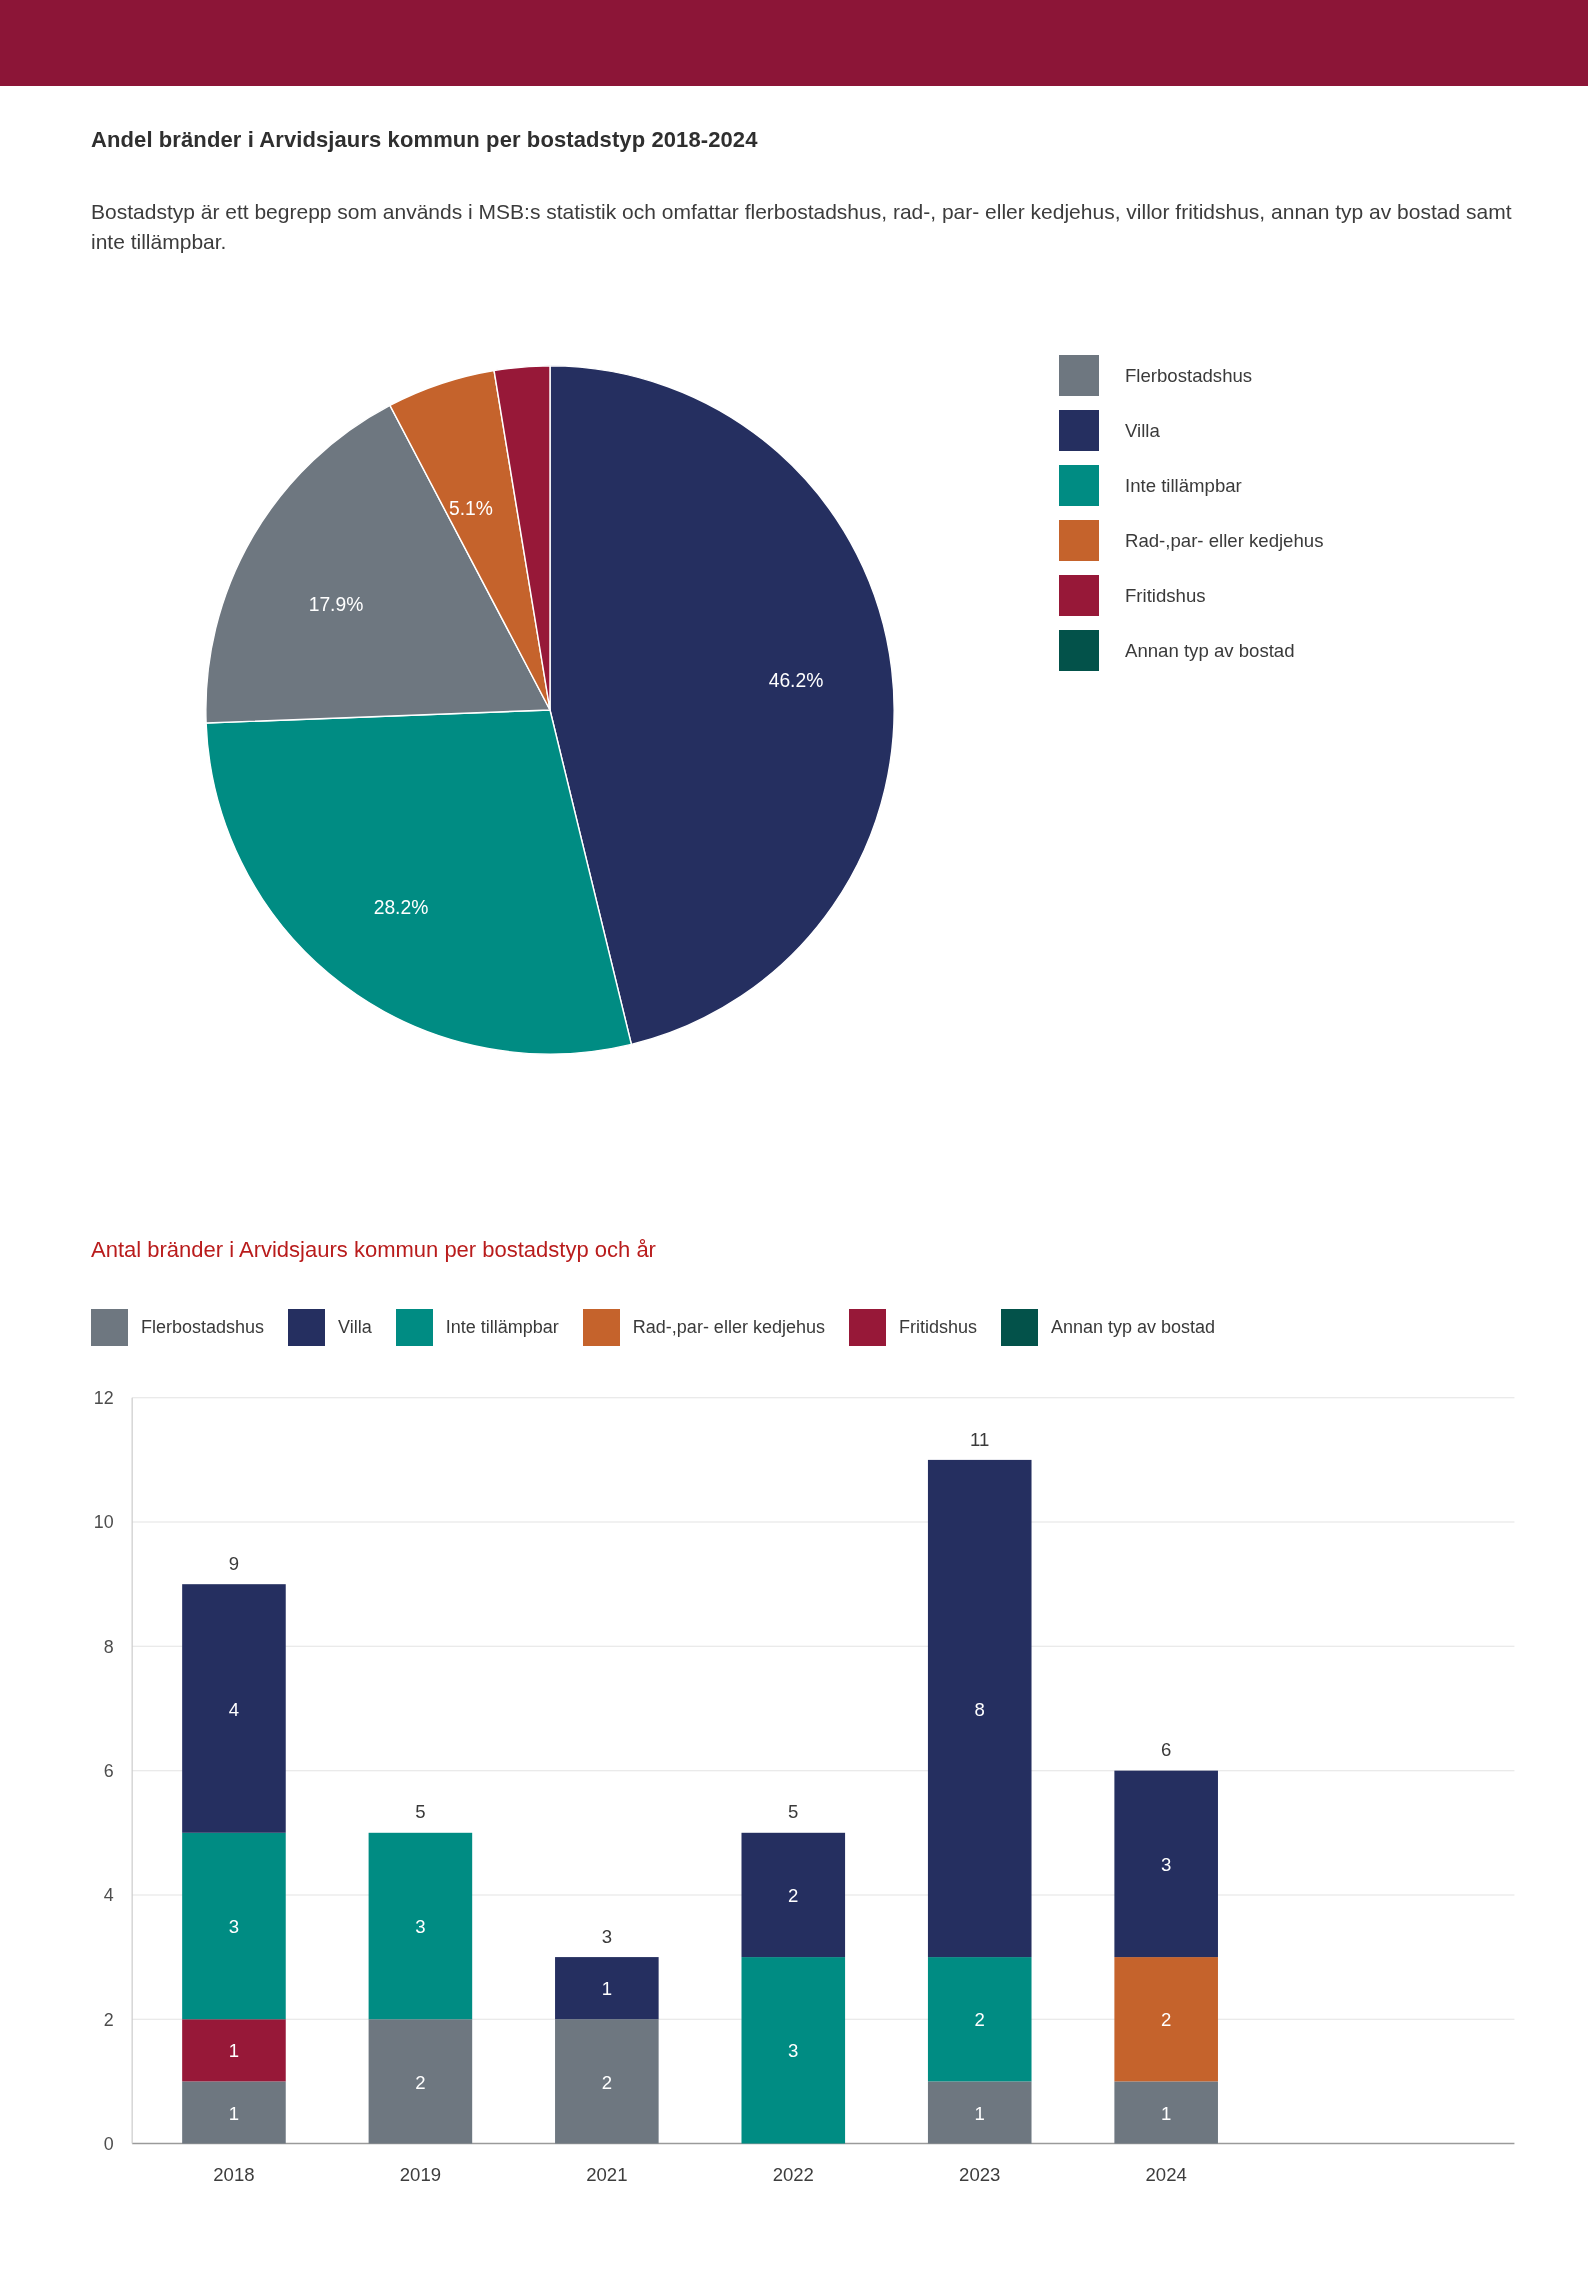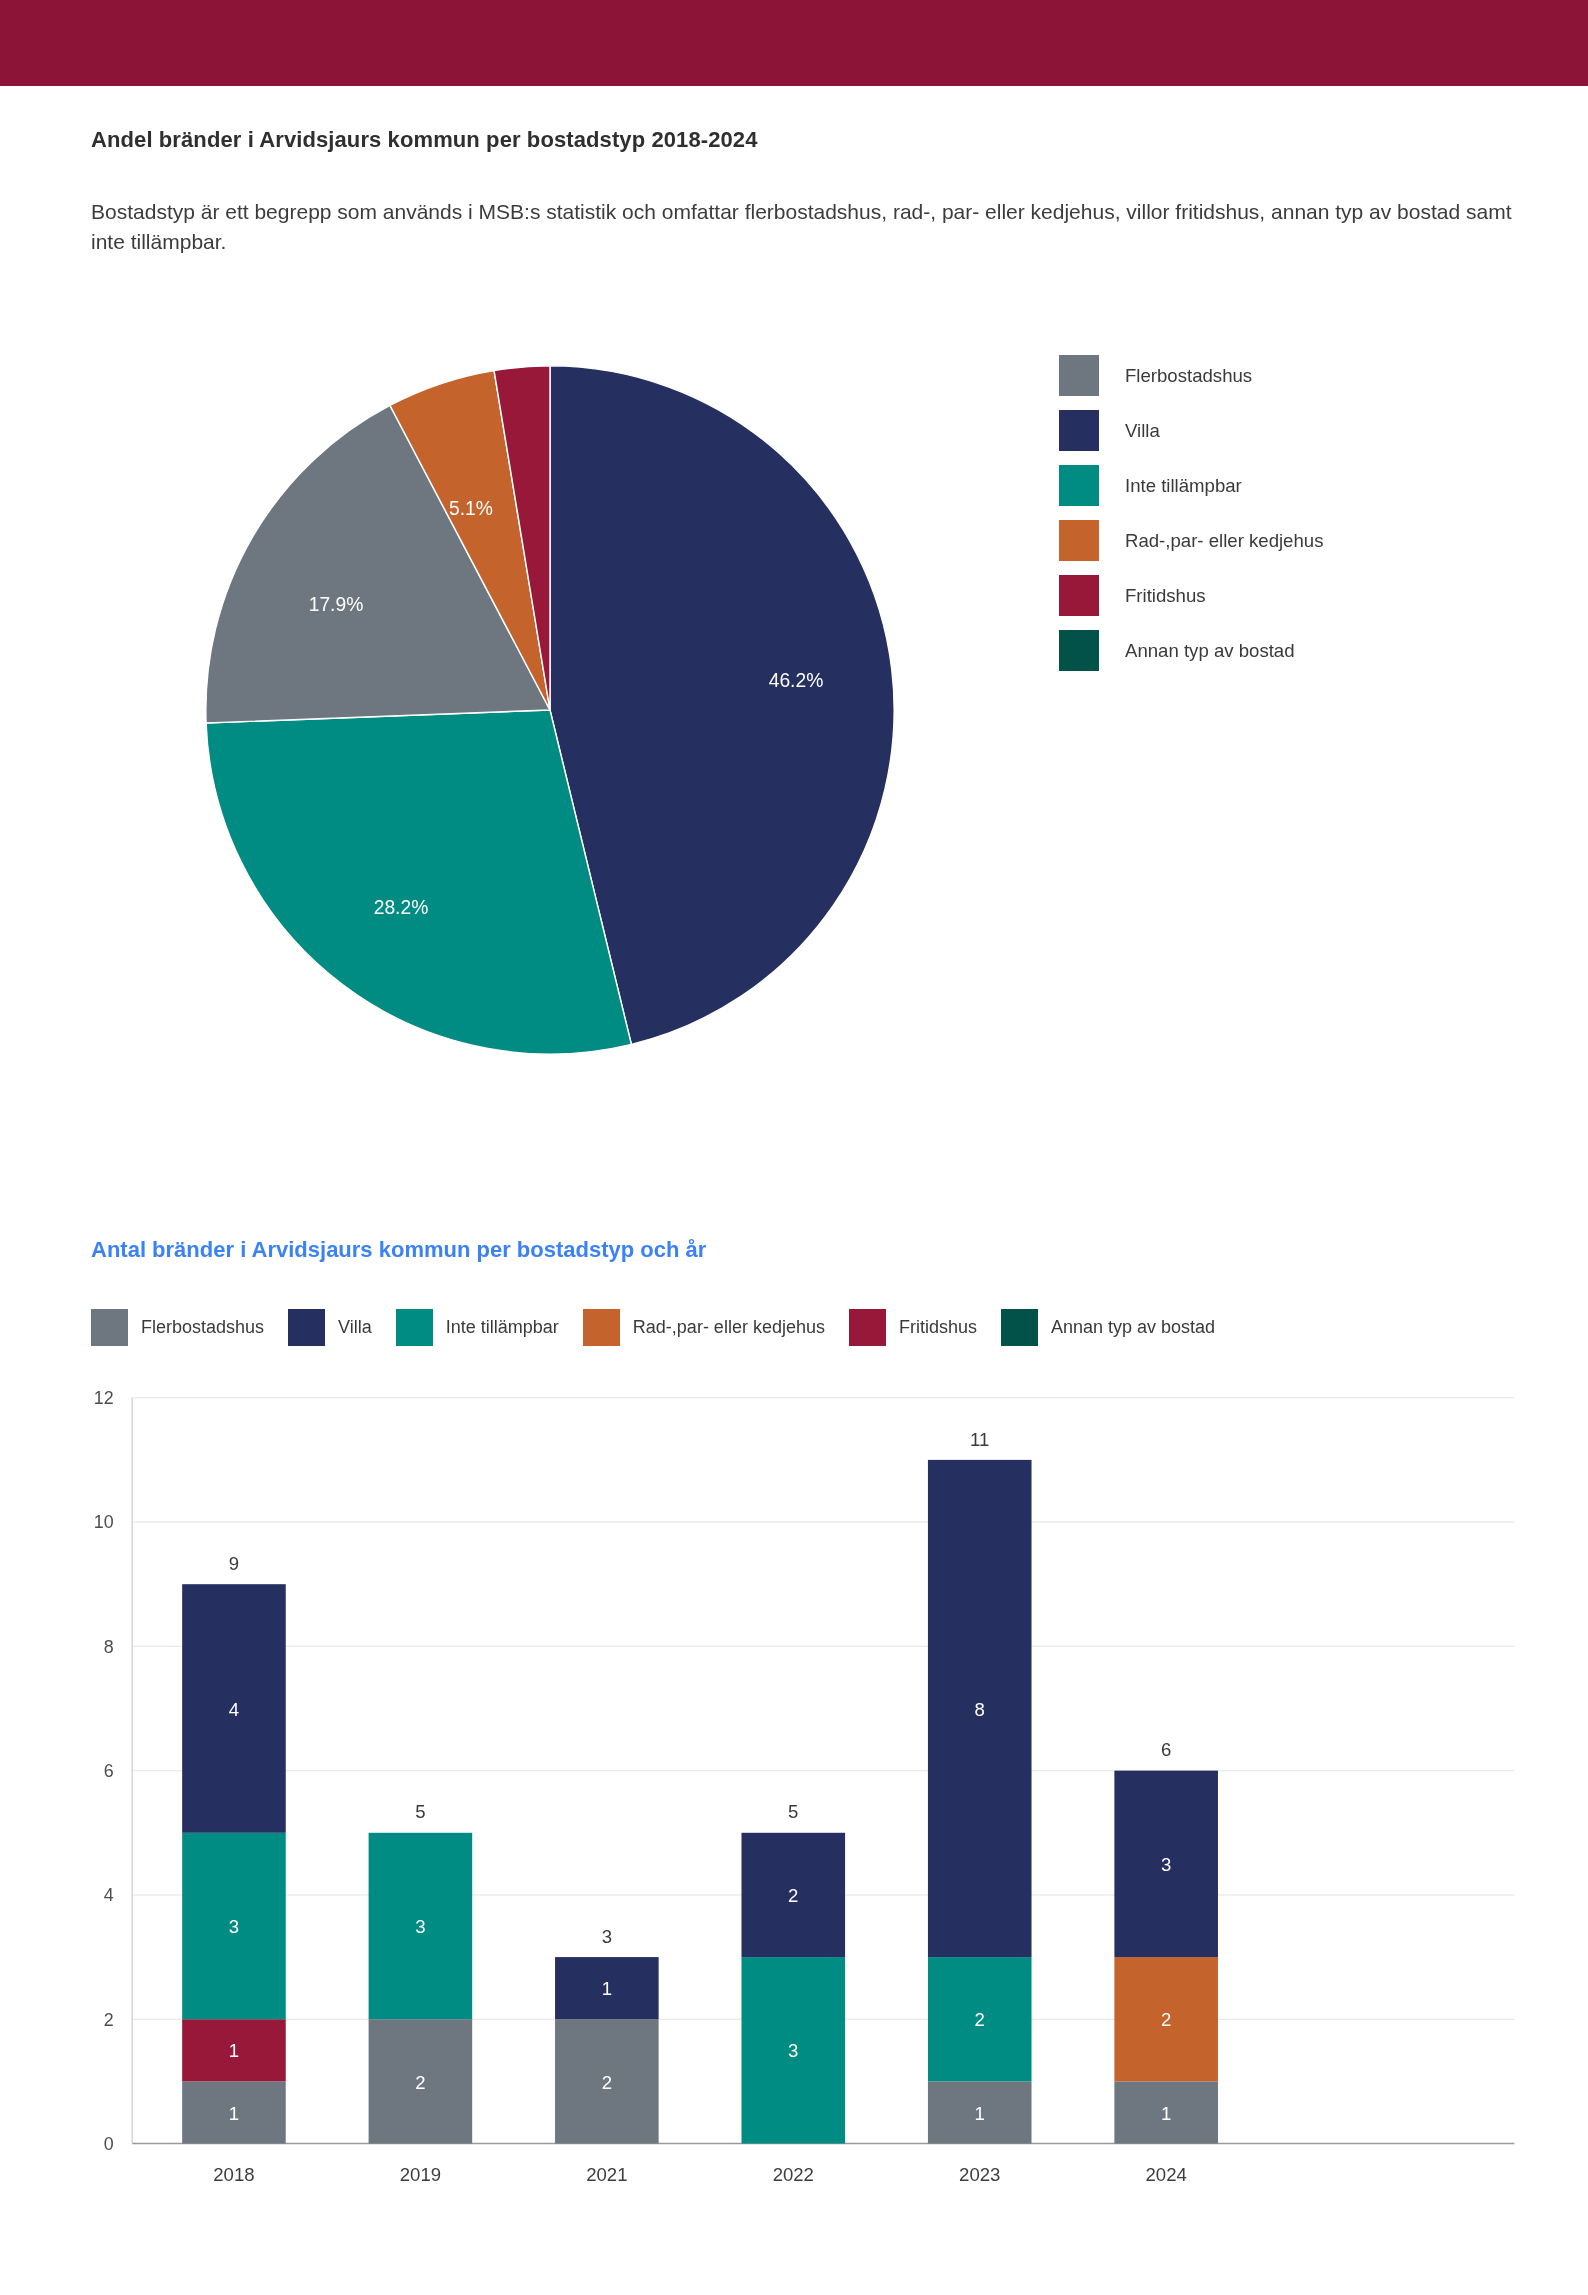--- a/index.html
+++ b/index.html
@@ -45,21 +45,21 @@
 
   
   .pie-legend { position: absolute; left: 1059px; top: 34px; }
   .pl-row { display: flex; align-items: center; height: 55px; }
   .pl-sw { width: 40px; height: 41px; flex: 0 0 40px; }
   .pl-lbl { margin-left: 26px; font-size: 18.6px; color: #3a3a3a; white-space: nowrap; }
 
   
   .bar-title {
     position: absolute; left: 91px; top: 1237px;
-    font-size: 22px; font-weight: bold; color: #3b82f6;
+    font-size: 22px; font-weight: normal; color: #b91c1c;
   }
   .bar-legend {
     position: absolute; left: 91px; top: 1309px;
     display: flex; align-items: center;
   }
   .bl-item { display: flex; align-items: center; margin-right: 24px; }
   .bl-sw { width: 37px; height: 37px; flex: 0 0 37px; }
   .bl-lbl { margin-left: 13px; font-size: 18px; color: #3a3a3a; white-space: nowrap; }
 
   .bar-chart {

